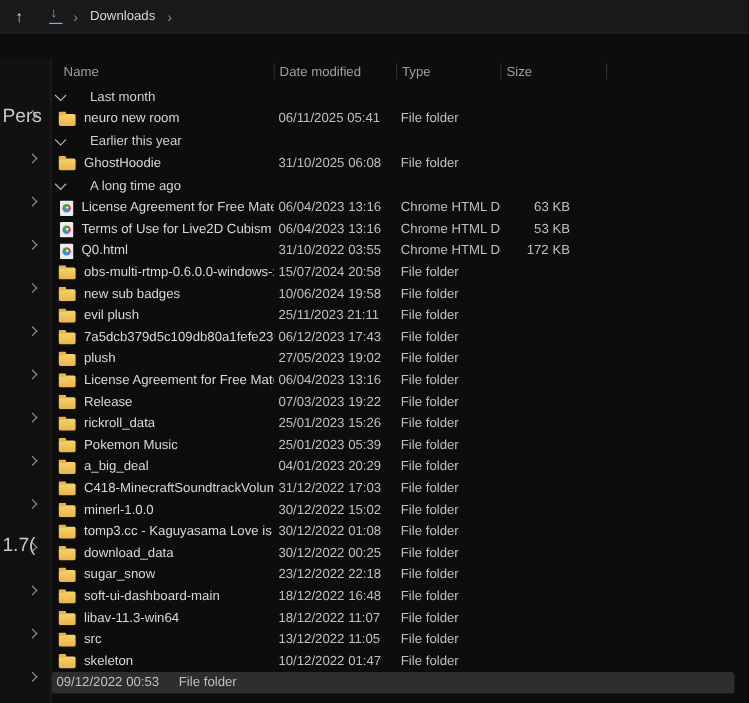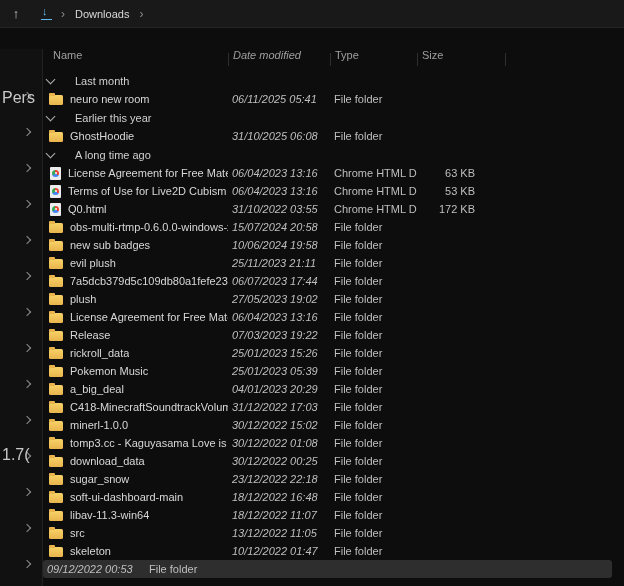--- a/index.html
+++ b/index.html
@@ -42,27 +42,27 @@
   }
   .rail-chev{
     position:absolute;left:24px;width:5px;height:5px;
     border-right:1.3px solid #8f8f8f;border-bottom:1.3px solid #8f8f8f;
     transform:rotate(-45deg);
   }
   .rail-frag{position:absolute;left:2px;color:#c9c9c9;font-size:16px;white-space:nowrap;overflow:hidden;max-width:38px;}
   
   .list-pane{flex:1;display:flex;flex-direction:column;overflow:hidden;}
   .header-row{height:22px;display:flex;align-items:center;flex:none;}
-  .hcell{position:relative;height:100%;display:flex;align-items:flex-start;color:#9f9f9f;}
+  .hcell{position:relative;height:100%;display:flex;align-items:center;color:#9f9f9f;}
   .hcell::after{
     content:"";position:absolute;right:0;top:4px;height:13px;width:0;
     border-right:1px solid #2e2e2e;
   }
   .col-name{width:186px;flex:none;}
-  .col-date{width:102px;flex:none;font-style:italic;}
+  .col-date{width:102px;flex:none;}
   .col-type{width:87px;flex:none;}
   .col-size{width:88px;flex:none;}
   .hcell.col-name span{padding-left:10px;}
   .hcell.col-date span,.hcell.col-type span,.hcell.col-size span{padding-left:4px;}
   .rows{flex:1;padding-right:12px;}
   .group-row{
     height:19px;display:flex;align-items:center;gap:21px;padding-left:4px;cursor:default;
   }
   .chev-down{
     width:6px;height:6px;flex:none;margin-top:-3px;
@@ -235,21 +235,21 @@
             </div>
             <div class="cell col-date">25/11/2023 21:11</div>
             <div class="cell col-type">File folder</div>
             <div class="cell col-size"></div>
           </div>
           <div class="file-row">
             <div class="cell col-name">
               <span class="icon-folder"></span>
               <span class="fname">7a5dcb379d5c109db80a1fefe237941c-cff2083...</span>
             </div>
-            <div class="cell col-date">06/07/2023 17:44</div>
+            <div class="cell col-date">06/12/2023 17:43</div>
             <div class="cell col-type">File folder</div>
             <div class="cell col-size"></div>
           </div>
           <div class="file-row">
             <div class="cell col-name">
               <span class="icon-folder"></span>
               <span class="fname">plush</span>
             </div>
             <div class="cell col-date">27/05/2023 19:02</div>
             <div class="cell col-type">File folder</div>

